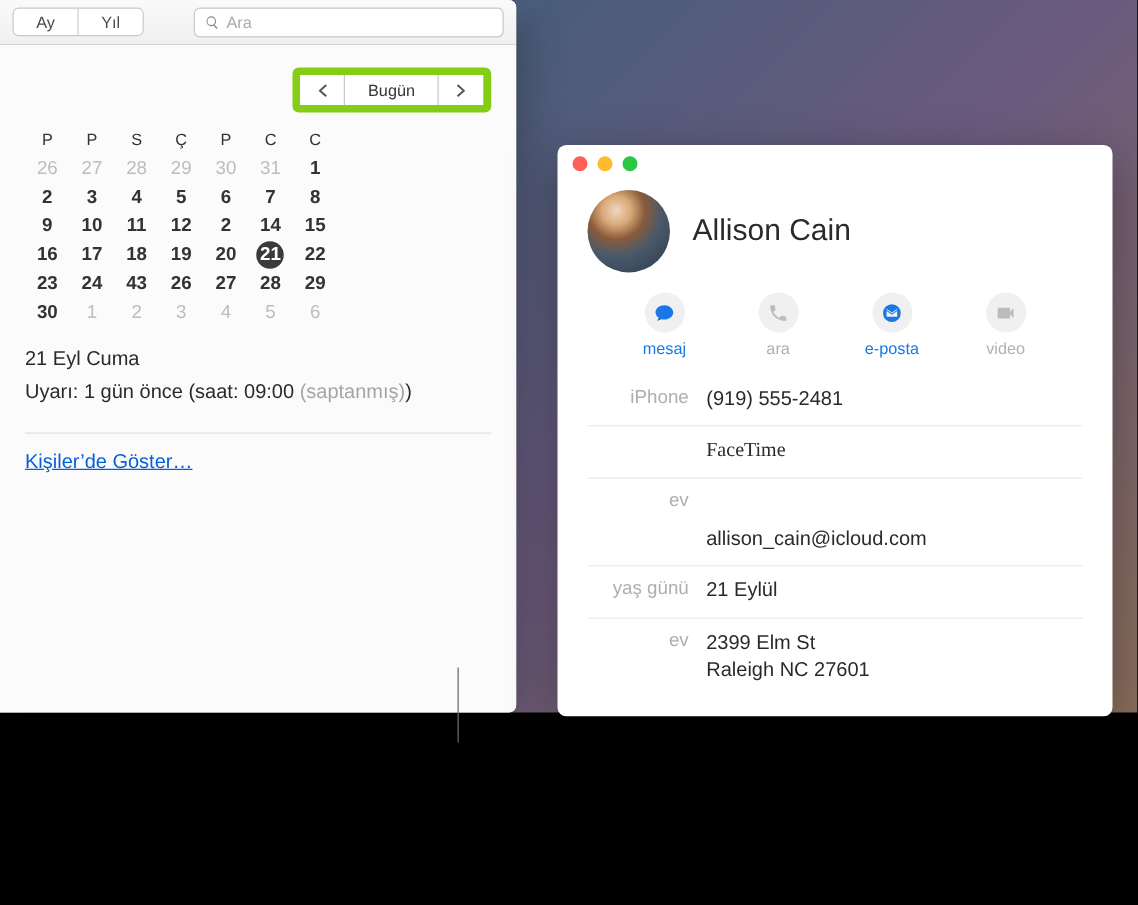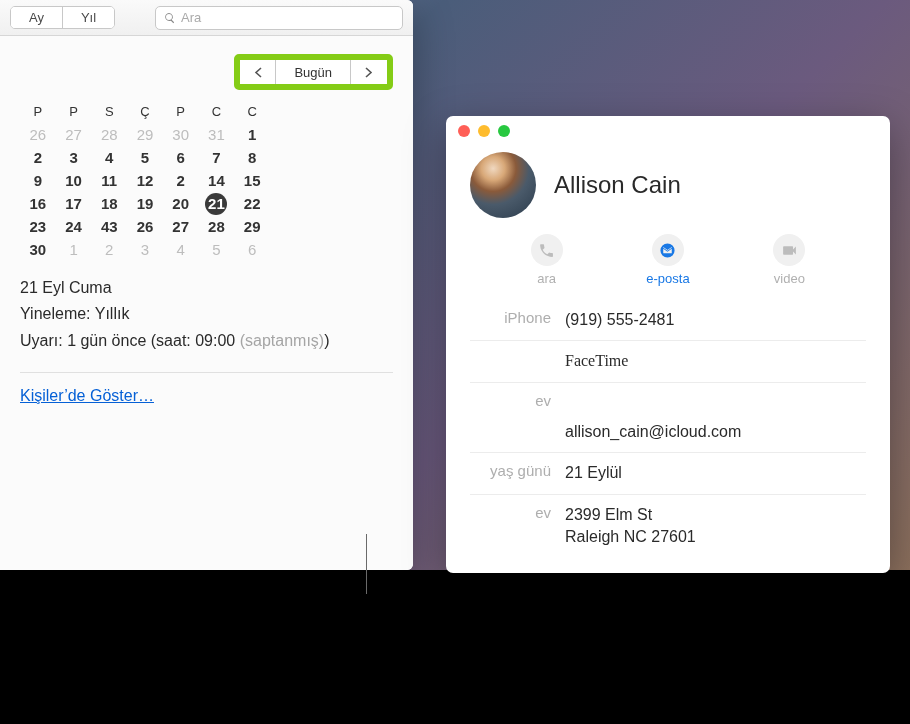--- a/index.html
+++ b/index.html
@@ -163,43 +163,48 @@
               <span class="muted">5</span>
               <span class="muted">6</span>
             </div>
           </div>
       </div>
 
 
       <div class="event-meta">
         <div>21 Eyl Cuma</div>
         <div>
-          <span>Yineleme:</span> <span>Yıllık</span>
-        </div>
-        <div>
           <span>Uyarı:</span> <span>1 gün önce (saat: 09:00</span> <span class="def">(saptanmış)</span><span>)</span>
         </div>
       </div>
 
       <hr class="divider">
       <a href="#" class="show-link">Kişiler’de Göster…</a>
     </div>
   </div>
 
   <div class="contact-window">
     <div class="traffic">
       <span class="tl-close"></span>
       <span class="tl-min"></span>
       <span class="tl-max"></span>
     </div>
     <div class="contact-header">
       <div class="avatar"></div>
       <div class="contact-name">Allison Cain</div>
     </div>
     <div class="actions">
+      <div class="action active">
+        <div class="action-icon">
+            <svg viewBox="0 0 24 24">
+              <path d="M12 3C6.5 3 2 6.6 2 11c0 2.4 1.3 4.5 3.4 6L4 21l4.7-2.1c1 .3 2.1.4 3.3.4 5.5 0 10-3.6 10-8S17.5 3 12 3z"></path>
+            </svg>
+          </div>
+        <div class="action-label">mesaj</div>
+      </div>
       <div class="action">
         <div class="action-icon">
             <svg viewBox="0 0 24 24">
               <path d="M6.6 10.8c1.4 2.8 3.8 5.1 6.6 6.6l2.2-2.2c.3-.3.7-.4 1-.2 1.2.4 2.4.6 3.7.6.6 0 1 .4 1 1V20c0 .6-.4 1-1 1C10.6 21 3 13.4 3 4c0-.6.4-1 1-1h3.5c.6 0 1 .4 1 1 0 1.2.2 2.5.6 3.7.1.4 0 .8-.2 1l-2.3 2.1z"></path>
             </svg>
           </div>
         <div class="action-label">ara</div>
       </div>
       <div class="action active">
         <div class="action-icon">

